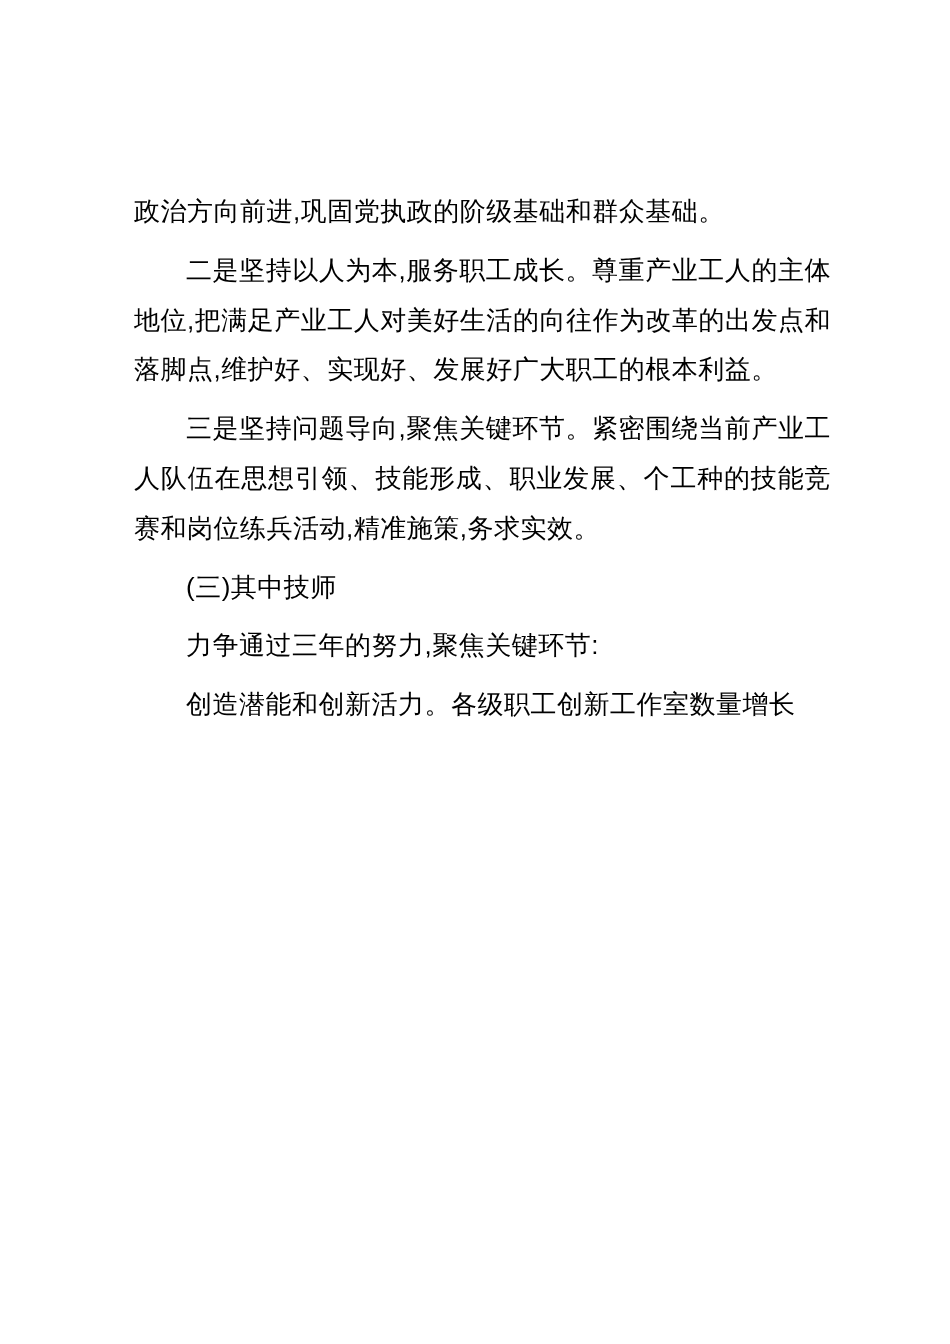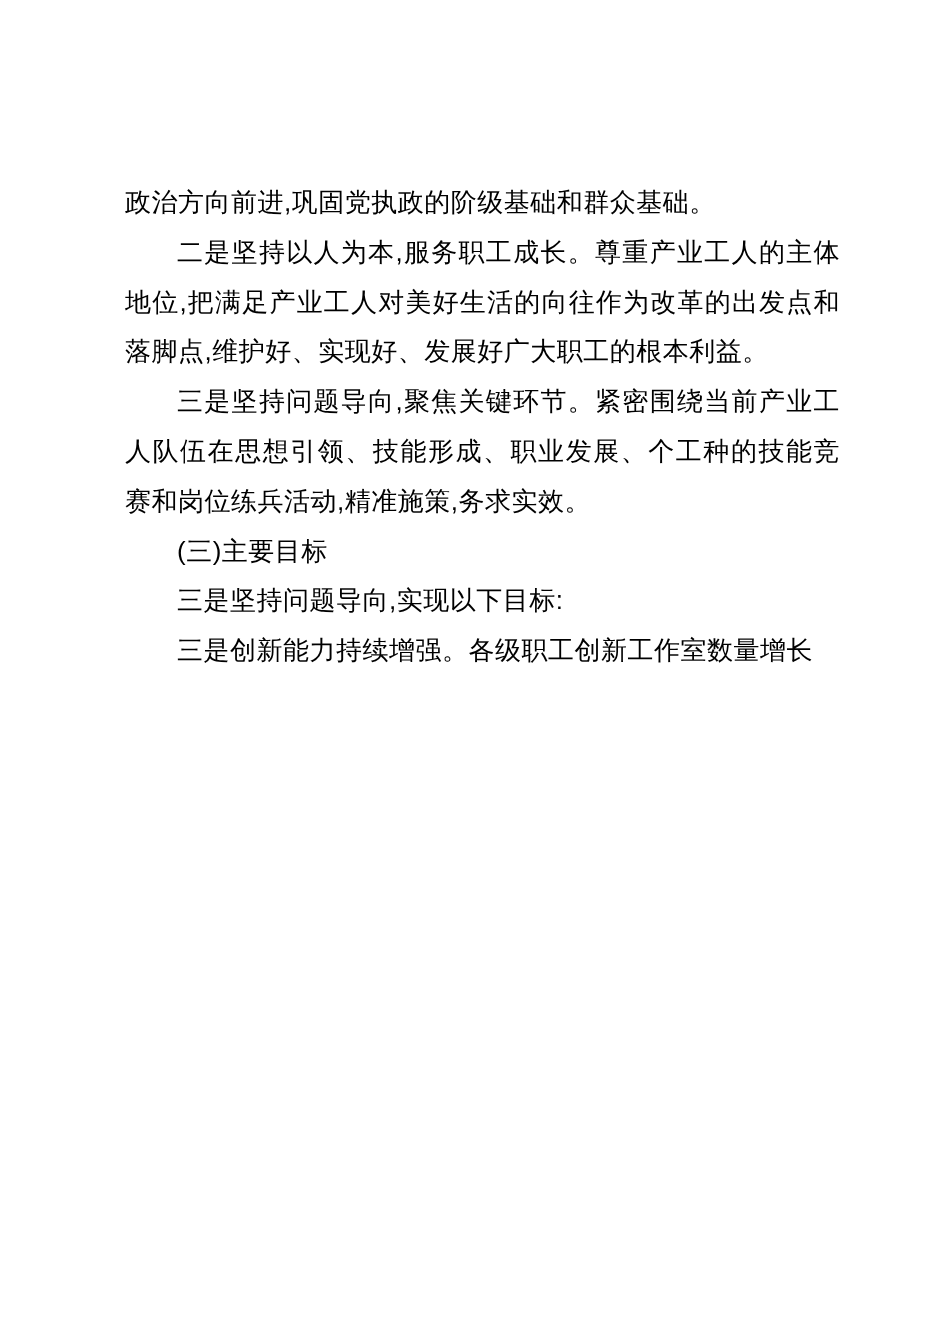--- a/index.html
+++ b/index.html
@@ -14,37 +14,37 @@
     overflow: hidden;
     font-family: "Liberation Sans", sans-serif;
   }
   .doc-page {
     position: absolute;
     top: 178px;
     left: 125px;
     width: 715px;
   }
   p.para {
-    margin: 0;
+    margin: 9px;
     padding: 0;
     font-size: 26px;
     line-height: 49.8px;
     color: #000000;
     text-align: justify;
     font-weight: 400;
     letter-spacing: 0.5px;
     word-break: break-all;
   }
   p.para.indent {
     text-indent: 2em;
   }
 </style>
 </head>
 <body>
 
 <div class="doc-page">
   <p class="para">政治方向前进,巩固党执政的阶级基础和群众基础。</p>
   <p class="para indent">二是坚持以人为本,服务职工成长。尊重产业工人的主体地位,把满足产业工人对美好生活的向往作为改革的出发点和落脚点,维护好、实现好、发展好广大职工的根本利益。</p>
   <p class="para indent">三是坚持问题导向,聚焦关键环节。紧密围绕当前产业工人队伍在思想引领、技能形成、职业发展、个工种的技能竞赛和岗位练兵活动,精准施策,务求实效。</p>
-  <p class="para indent">(三)主要目标</p>
-  <p class="para indent">三是坚持问题导向,实现以下目标:</p>
-  <p class="para indent">三是创新能力持续增强。各级职工创新工作室数量增长</p>
+  <p class="para indent">(三)其中技师</p>
+  <p class="para indent">力争通过三年的努力,聚焦关键环节:</p>
+  <p class="para indent">创造潜能和创新活力。各级职工创新工作室数量增长</p>
 </div>
 
 </body></html>

